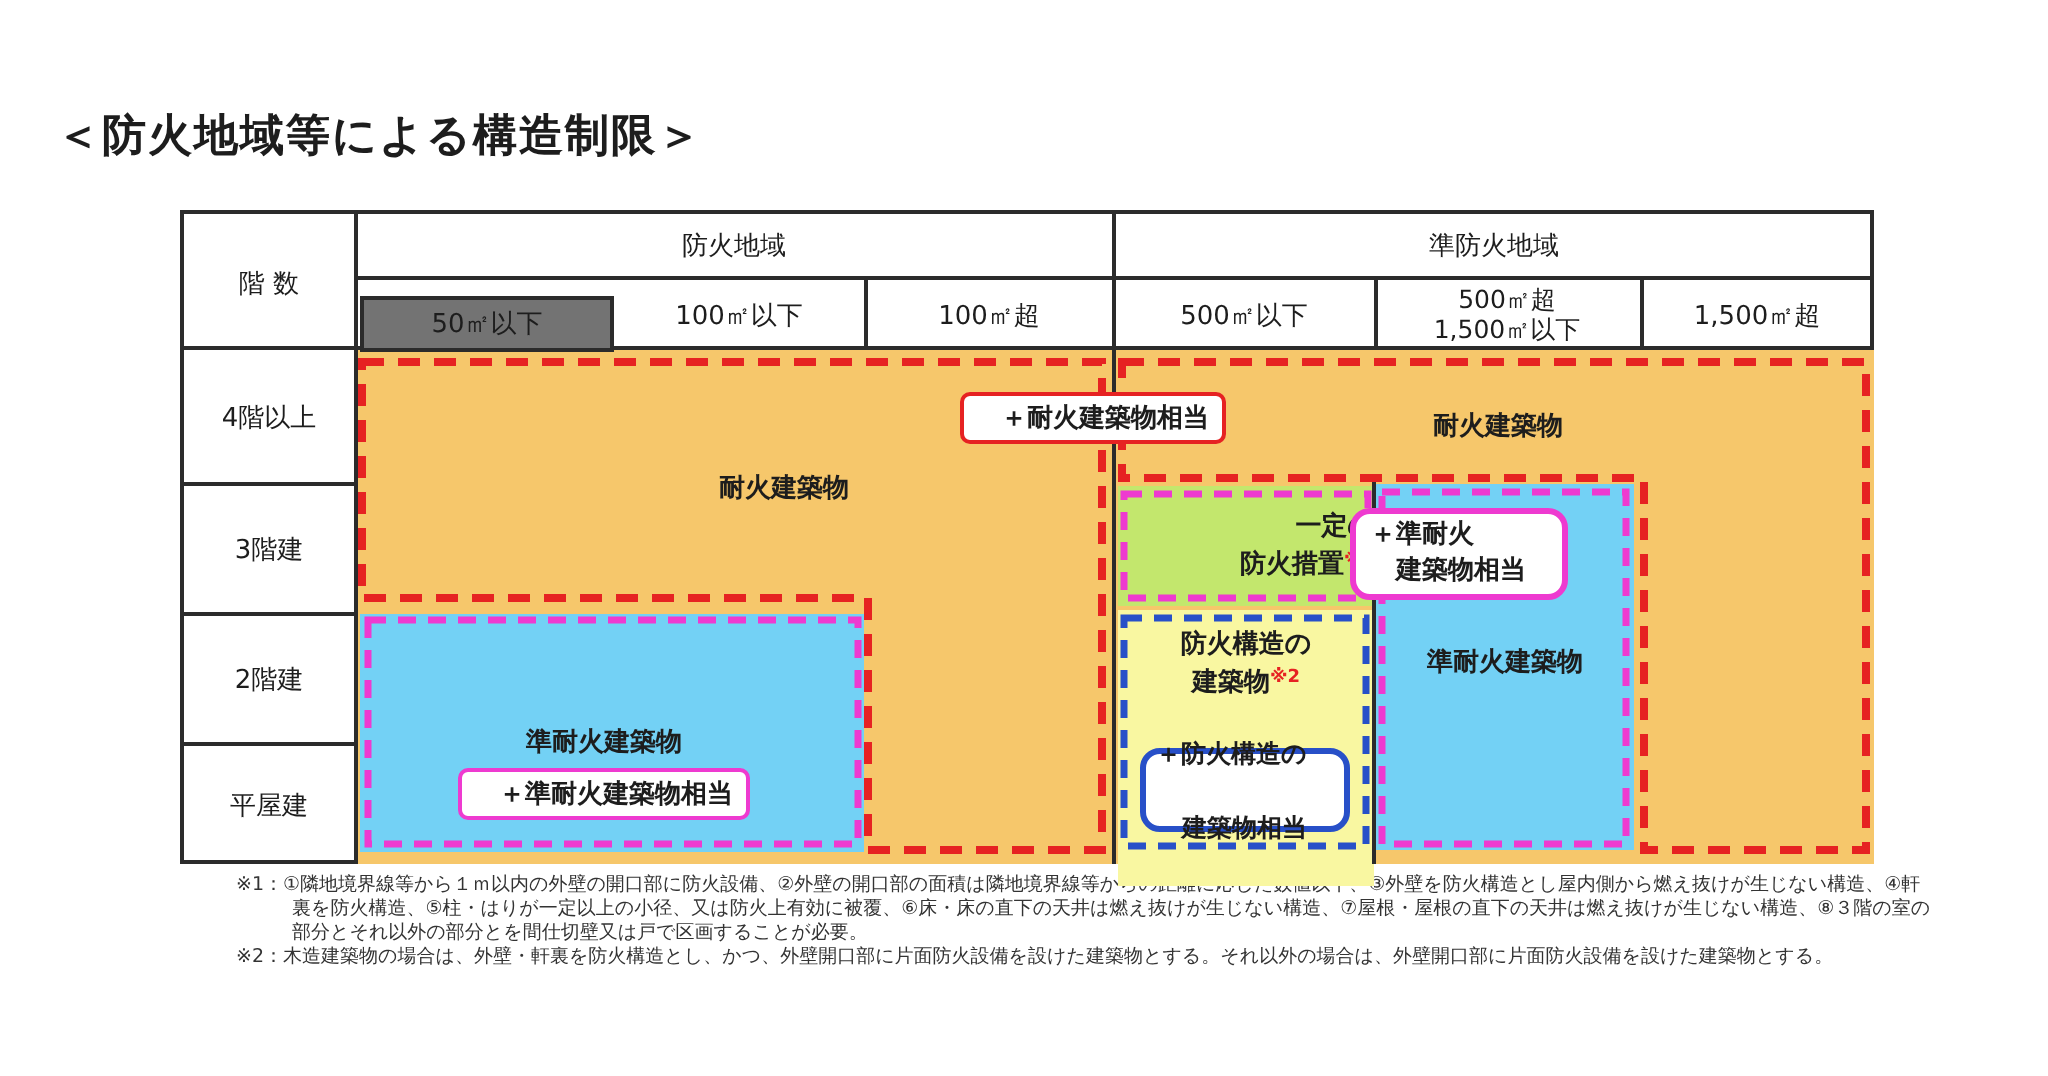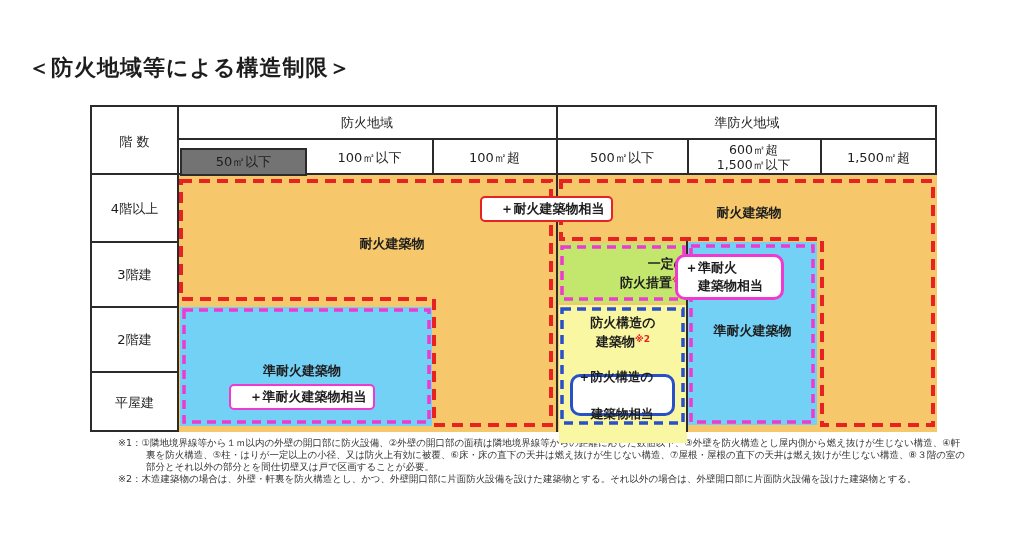--- a/index.html
+++ b/index.html
@@ -117,21 +117,21 @@
     <div class="vl" style="left:594px; top:133px; height:192px;"></div>
 
     <div class="hdr" style="left:0; top:26px; width:85px;">階 数</div>
     <div class="hdr z1">防火地域</div>
     <div class="hdr z2">準防火地域</div>
     <div class="c50box">50㎡以下</div>
     <div class="hdr c2">100㎡以下</div>
     <div class="hdr c3">100㎡超</div>
     <div class="hdr c4">500㎡以下</div>
     <div class="hdr c5">
-      <div>600㎡超</div>
+      <div>500㎡超</div>
       <div>1,500㎡以下</div>
     </div>
     <div class="hdr c6">1,500㎡超</div>
 
     <div class="hdr r1">4階以上</div>
     <div class="hdr r2">3階建</div>
     <div class="hdr r3">2階建</div>
     <div class="hdr r4">平屋建</div>
 
     <svg id="dashes" viewBox="0 0 845 325">

